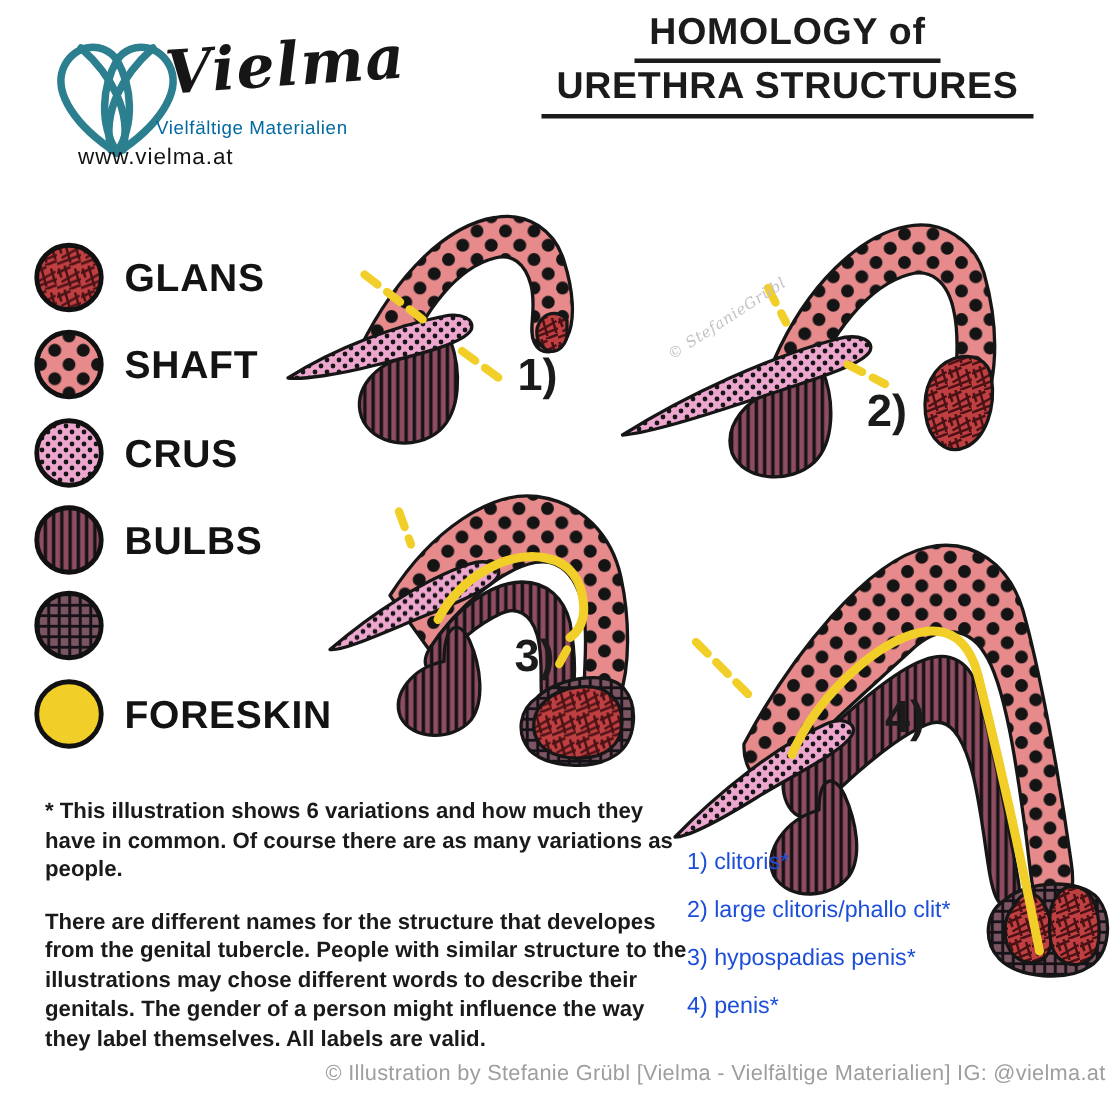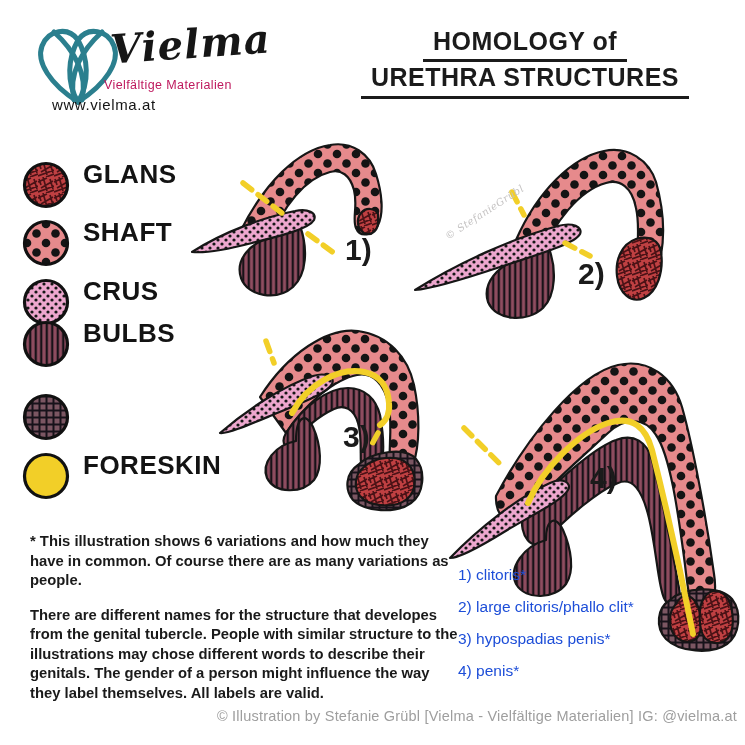--- a/index.html
+++ b/index.html
@@ -5,30 +5,30 @@
   html,body{margin:0;padding:0;background:#fff;}
   #poster{position:relative;width:745px;height:745px;background:#ffffff;overflow:hidden;
           font-family:"Liberation Sans",sans-serif;color:#1b1b1b;}
 
   
   .logo-block{position:absolute;left:30px;top:12px;width:240px;height:108px;}
   .logo-heart{position:absolute;left:0;top:4px;}
   .brand-script{position:absolute;left:80px;top:8px;font-family:"DejaVu Serif",serif;
                 font-style:italic;font-weight:700;font-size:40px;color:#161616;
                 transform:rotate(-4deg);letter-spacing:1px;}
-  .brand-tagline{position:absolute;left:74px;top:66px;font-size:12.5px;color:#be185d;letter-spacing:.4px;}
+  .brand-tagline{position:absolute;left:74px;top:66px;font-size:12.5px;color:#0369a1;letter-spacing:.4px;}
   .brand-site{position:absolute;left:22px;top:84px;font-size:15px;color:#141414;letter-spacing:.6px;}
 
   
-  .title-block{position:absolute;left:352px;top:26px;width:346px;text-align:center;line-height:1.25;}
+  .title-block{position:absolute;left:352px;top:6px;width:346px;text-align:center;line-height:1.25;}
   .title-line{display:inline-block;font-size:25px;font-weight:700;color:#1b1b1b;
               border-bottom:3px solid #1b1b1b;padding:0 10px 2px;letter-spacing:.5px;}
 
   
-  .legend-item{position:absolute;left:22px;display:flex;}
+  .legend-item{position:absolute;left:22px;display:flex;align-items:center;}
   .legend-swatch{flex:0 0 auto;}
   .legend-label{margin-left:13px;font-size:26px;font-weight:700;color:#131313;
                 letter-spacing:.5px;line-height:1.02;white-space:pre-line;}
 
   
   .figures-svg{position:absolute;left:0;top:0;}
   .outline{stroke:#161616;stroke-width:2.2;stroke-linejoin:round;}
   .fig-label{font:600 30px "Liberation Sans",sans-serif;fill:#1b1b1b;}
   .watermark-text{font:italic 10px "DejaVu Serif",serif;fill:#c4c2c2;letter-spacing:.5px;}
   .urethra-line{fill:none;stroke-width:6;stroke-linecap:round;}
@@ -78,21 +78,21 @@
       <circle cx="24" cy="24" r="21.5" fill="url(#pat-shaft)" stroke="#111" stroke-width="3.2"></circle>
     </svg>
     <div class="legend-label">SHAFT</div>
   </div>
   <div class="legend-item" style="top:278px">
     <svg class="legend-swatch" width="48" height="48">
       <circle cx="24" cy="24" r="21.5" fill="url(#pat-crus)" stroke="#111" stroke-width="3.2"></circle>
     </svg>
     <div class="legend-label">CRUS</div>
   </div>
-  <div class="legend-item" style="top:320px">
+  <div class="legend-item" style="top:336px">
     <svg class="legend-swatch" width="48" height="48">
       <circle cx="24" cy="24" r="21.5" fill="url(#pat-bulbs)" stroke="#111" stroke-width="3.2"></circle>
     </svg>
     <div class="legend-label">BULBS</div>
   </div>
   <div class="legend-item" style="top:393px">
     <svg class="legend-swatch" width="48" height="48">
       <circle cx="24" cy="24" r="21.5" fill="url(#pat-hood)" stroke="#111" stroke-width="3.2"></circle>
     </svg>
   </div>

